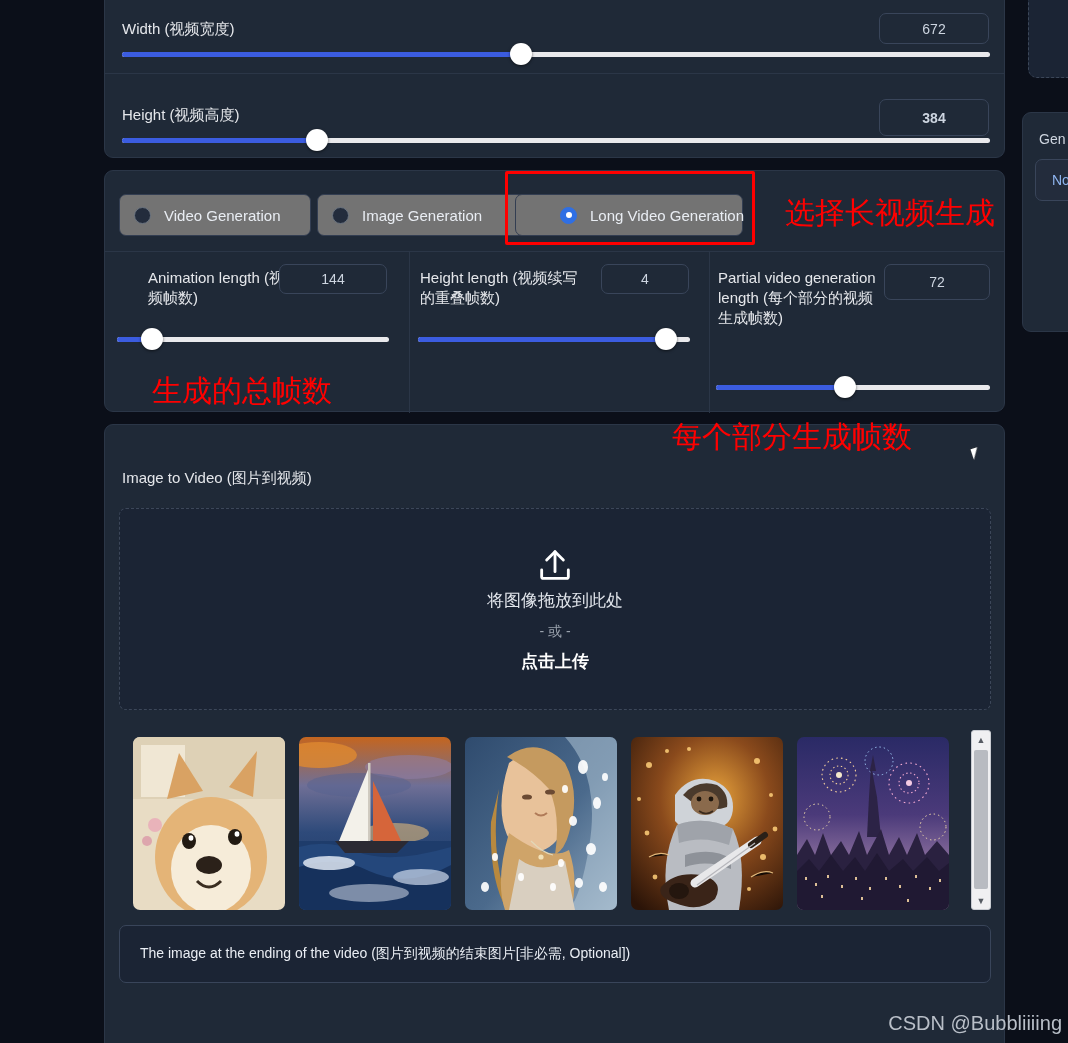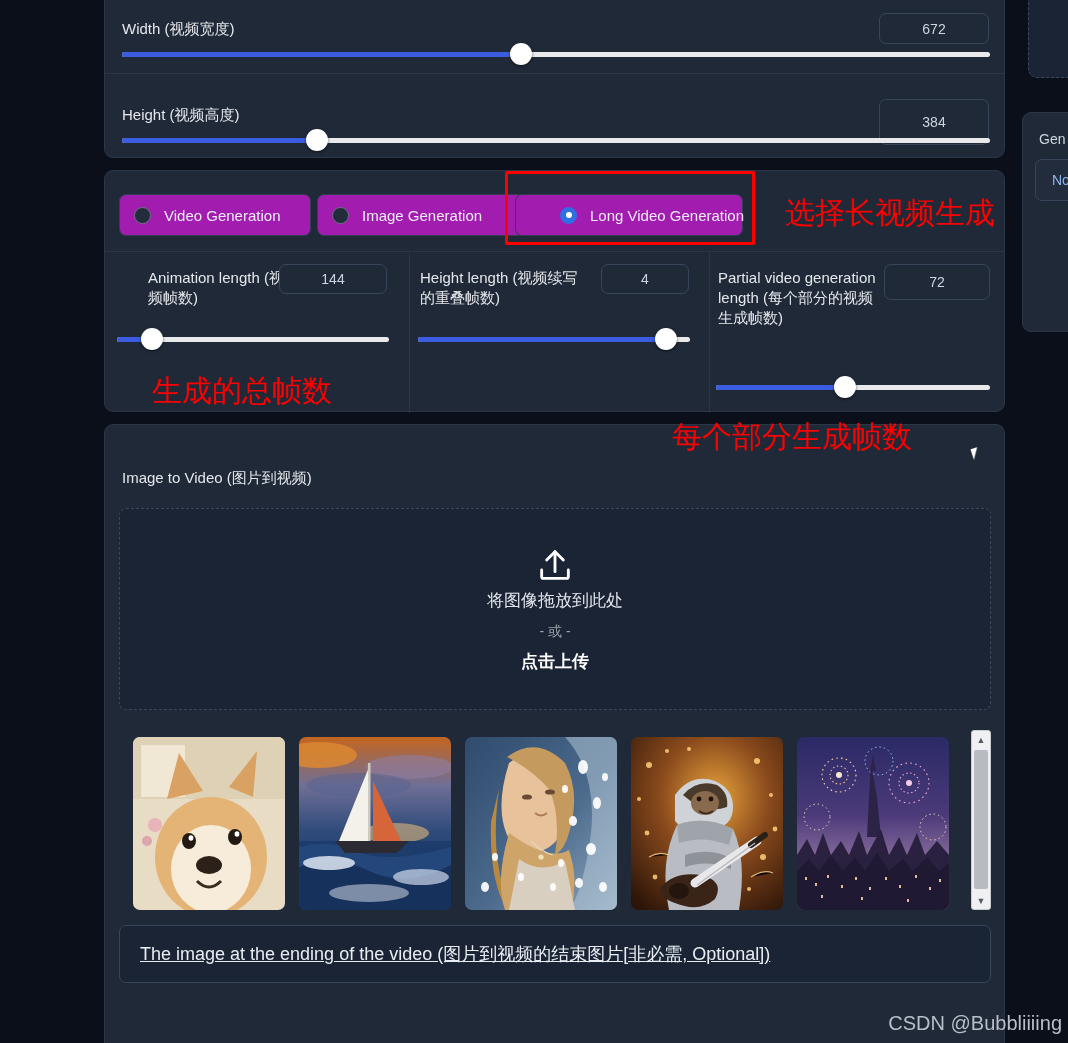--- a/index.html
+++ b/index.html
@@ -55,21 +55,21 @@
     position: absolute; top: 0; width: 22px; height: 22px;
     background: #ffffff; border-radius: 50%;
     box-shadow: 0 1px 3px rgba(0,0,0,.55);
     transform: translateX(-11px);
   }
 
   
   .radio-item {
     position: absolute;
     height: 42px;
-    background: #a21caf;
+    background: #737373;
     border: 1px solid #333e52;
     border-radius: 7px;
     display: flex; align-items: center;
     padding: 0 14px;
   }
   .radio-dot {
     width: 17px; height: 17px; border-radius: 50%;
     border: 1px solid #6b7480;
     background: #232c3c;
     margin-right: 13px;
@@ -157,21 +157,21 @@
   .sb-thumb {
     position: absolute; left: 2px; top: 19px; width: 14px; height: 139px;
     background: #b8bbc1; border-radius: 2px;
   }
 
   .end-chip {
     position: absolute; left: 14px; top: 500px; width: 872px; height: 58px;
     background: #1b2434; border: 1px solid #39455a; border-radius: 7px;
     display: flex; align-items: center; padding: 0 20px;
   }
-  .end-chip .txt { color: #e9edf3; font-size: 18px; text-decoration: underline; }
+  .end-chip .txt { color: #e9edf3; font-size: 14px; }
 
   
   .rp {
     position: absolute;
     background: #1f2937;
     border: 1px solid #2b3647;
     border-radius: 9px;
   }
   .rp-dashed {
     position: absolute; background: #1b2434;
@@ -210,21 +210,21 @@
         <div class="track"></div>
         <div class="fill" id="width-fill" style="width: 46%;"></div>
         <div class="thumb" id="width-thumb" style="left: 46%;"></div>
       </div>
     </div>
 
     <div class="row-divider" style="top:90px;"></div>
 
     <div>
       <div class="field-label" style="position:absolute;left:17px;top:122px;">Height (视频高度)</div>
-      <div class="num-box" style="position:absolute;right:15px;top:116px;width:110px;height:46px;">384</div>
+      <div class="num-box" style="position:absolute;right:15px;top:116px;width:110px;height:37px;font-weight:bold;">384</div>
       <div class="slider" style="left:17px;top:146px;width:868px;">
         <div class="track"></div>
         <div class="fill" id="height-fill" style="width: 22.5%;"></div>
         <div class="thumb" id="height-thumb" style="left: 22.5%;"></div>
       </div>
     </div>
   </div>
 
   <div class="panel panel-mode">
 

